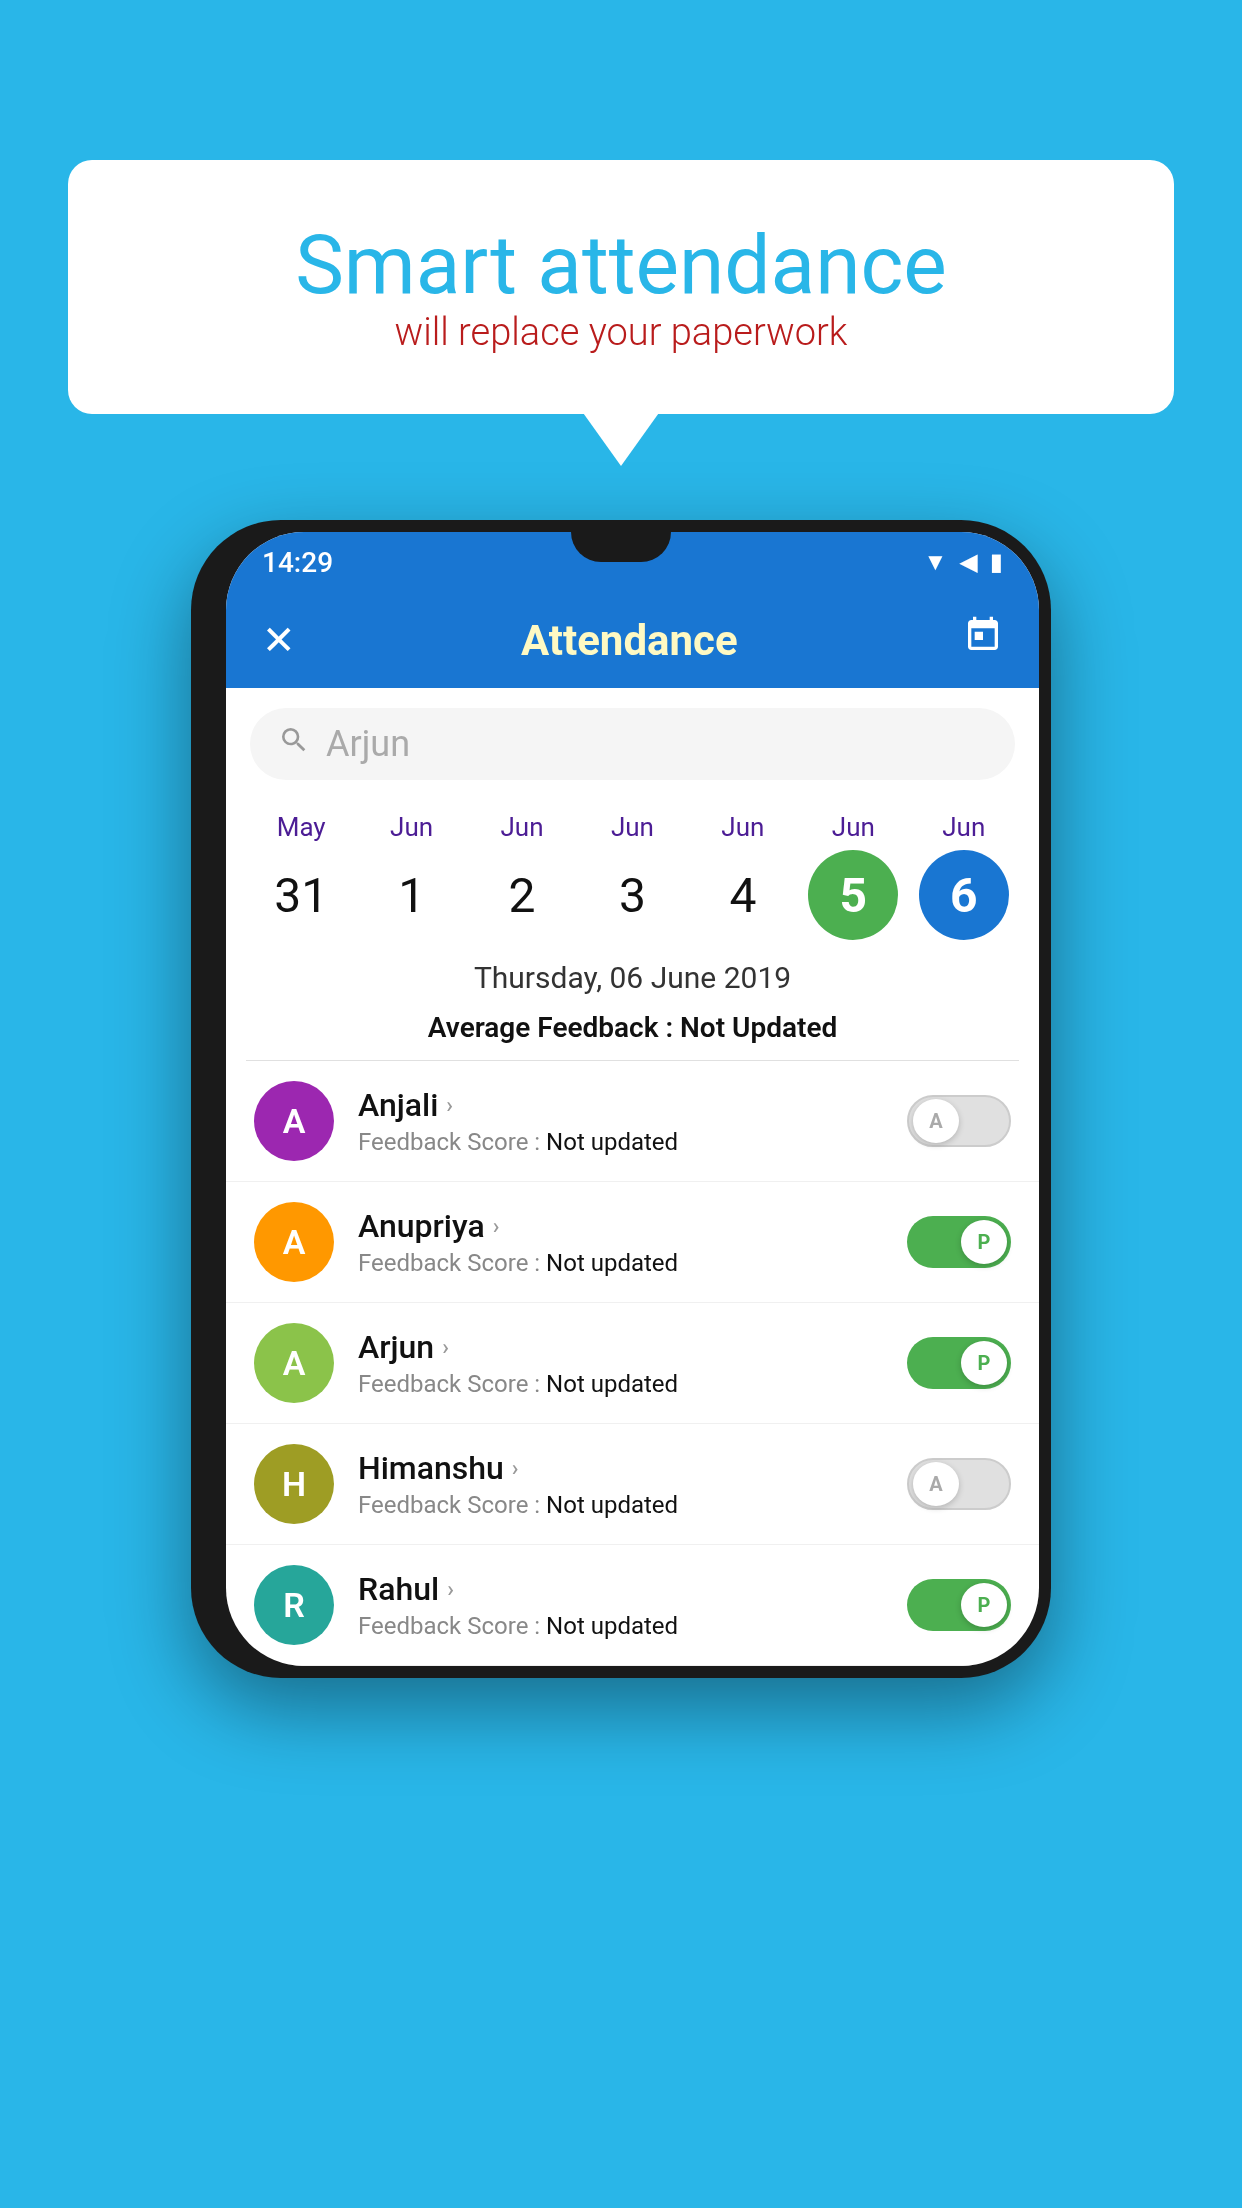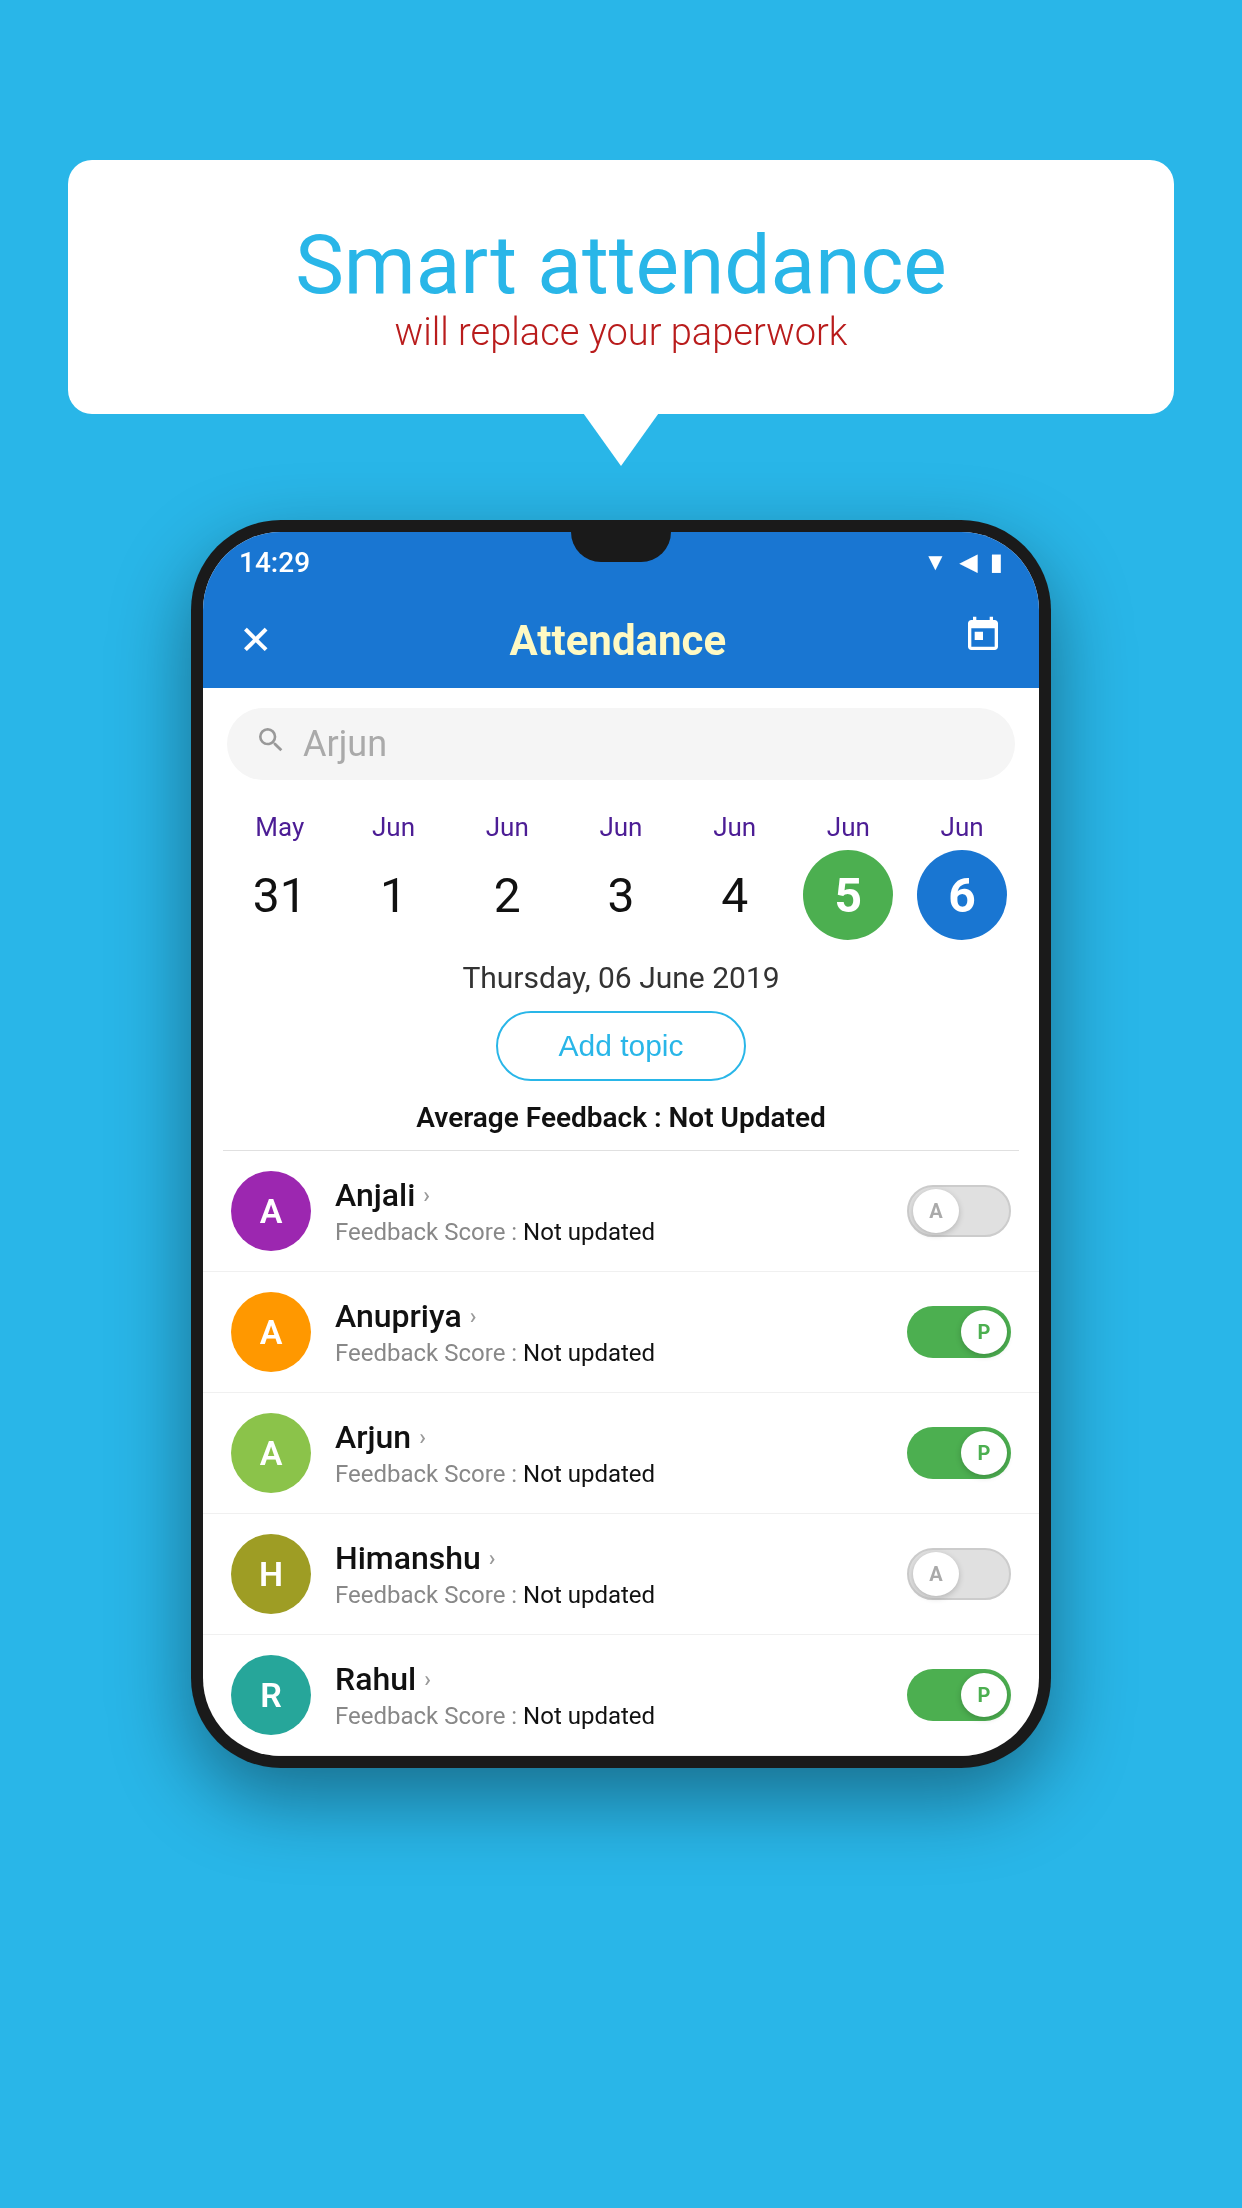--- a/index.html
+++ b/index.html
@@ -70,20 +70,21 @@
       padding: 12px;
       box-shadow: 0 30px 80px rgba(0,0,0,0.4);
       position: relative;
     }
 
     .phone-inner {
       background: white;
       border-radius: 78px;
       overflow: hidden;
       position: relative;
+      margin-left: 23px;
     }
 
     
     .status-bar {
       background: #1976d2;
       height: 60px;
       display: flex;
       align-items: center;
       justify-content: space-between;
       padding: 0 36px;
@@ -418,23 +419,20 @@
             <div class="cal-date today">5</div>
           </div>
           <div class="cal-day">
             <div class="cal-month">Jun</div>
             <div class="cal-date selected">6</div>
           </div>
         </div>
 
       <div class="date-label">Thursday, 06 June 2019</div>
 
-      <div style="text-align:center; margin-bottom: 18px;">
-        <button class="add-topic-btn">Add topic</button>
-      </div>
 
       <div class="avg-feedback">
         <span>Average Feedback :</span>
         <span>Not Updated</span>
       </div>
 
       <div class="divider"></div>
 
       <div id="student-list">
           <div class="student-row">

